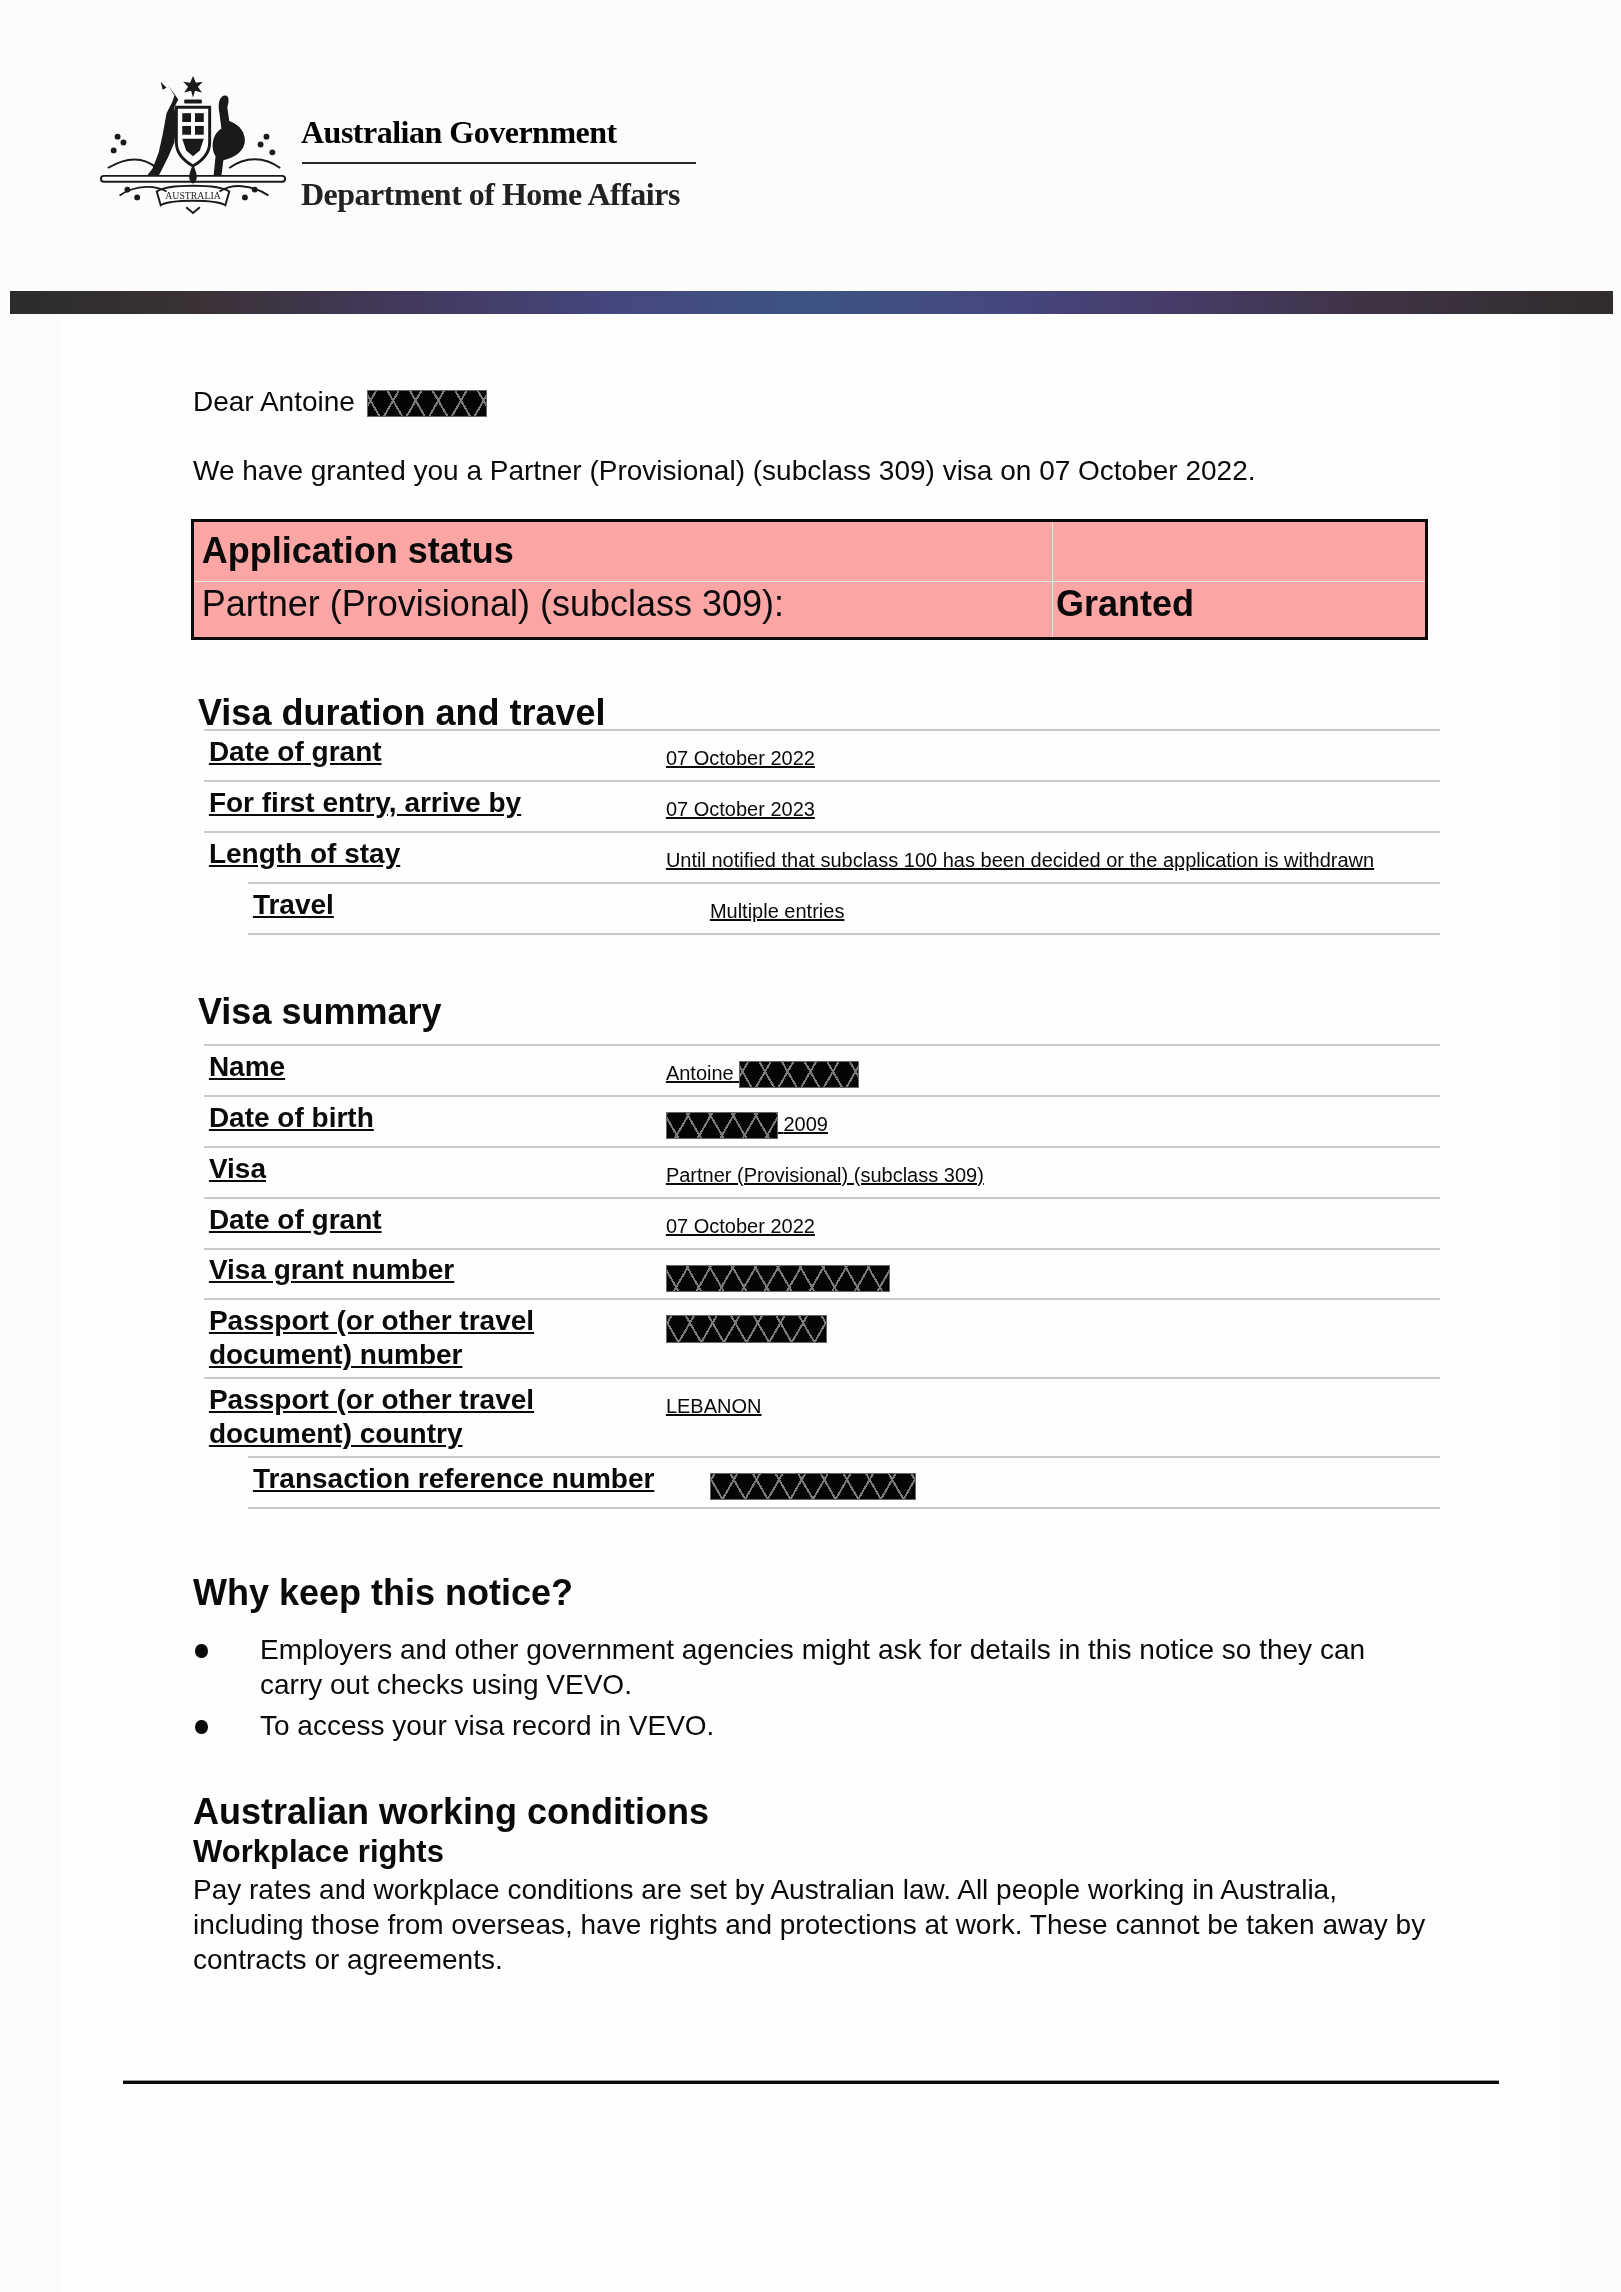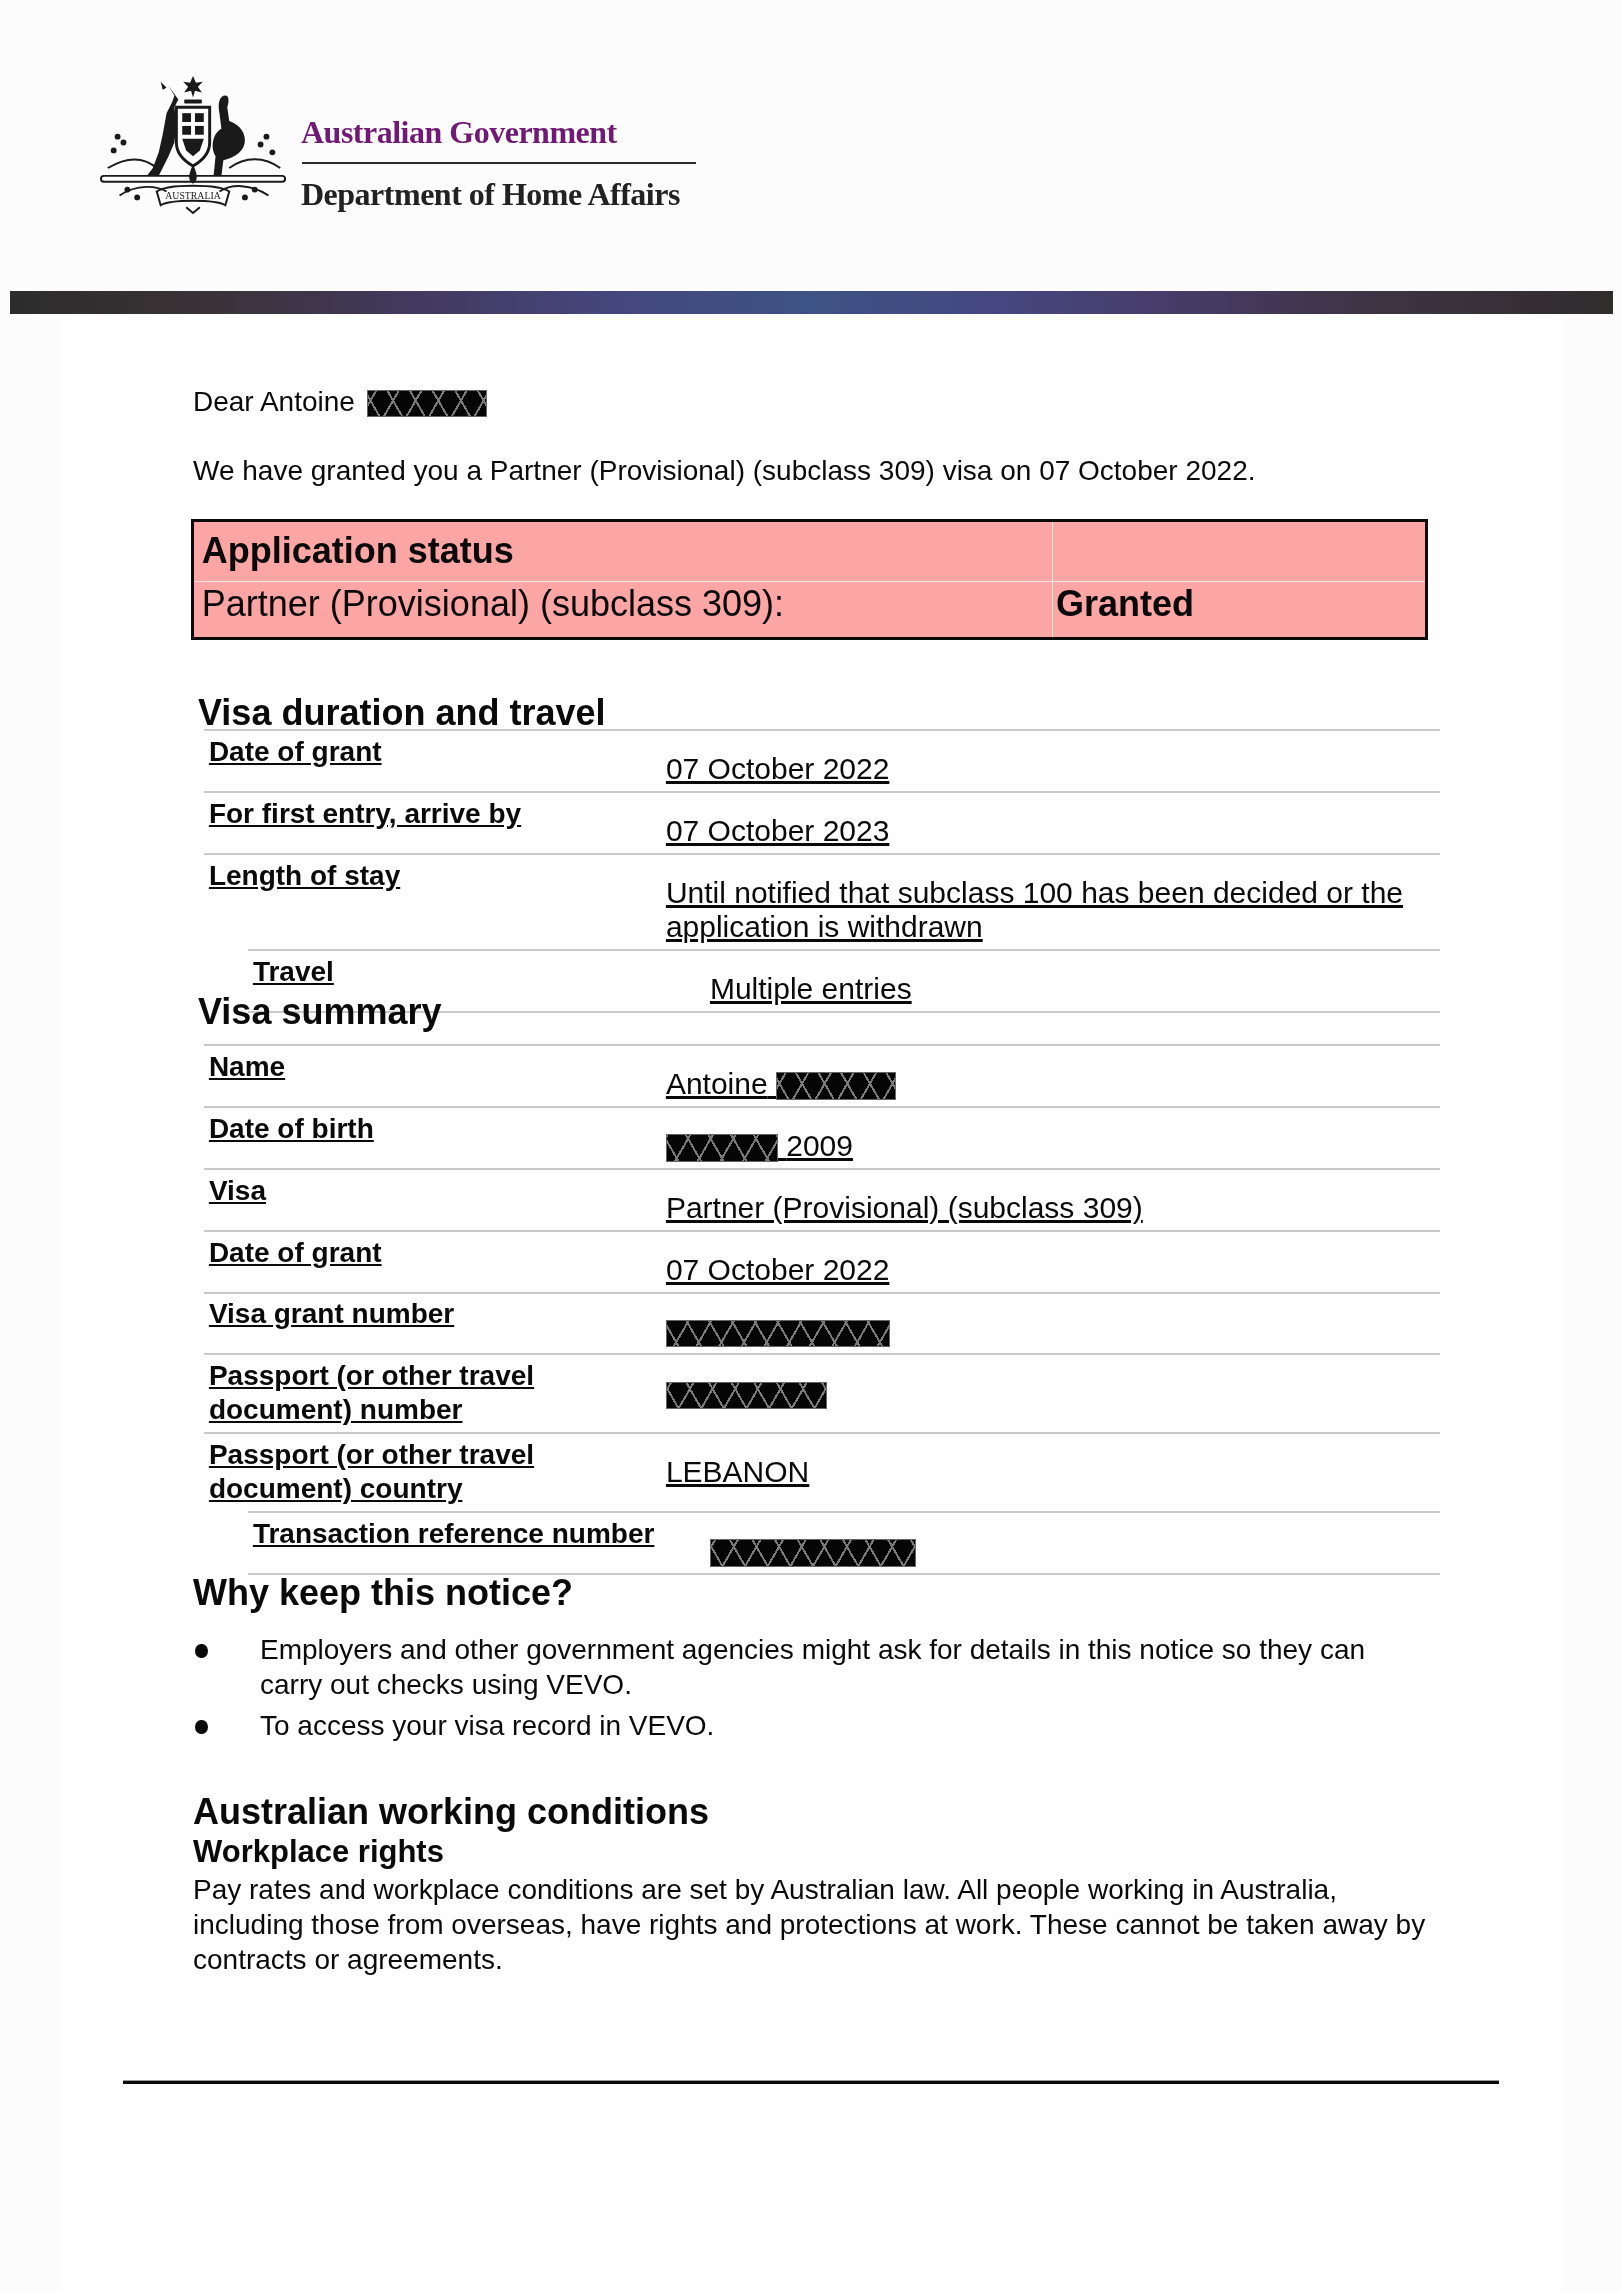--- a/index.html
+++ b/index.html
@@ -4,21 +4,21 @@
 <style>
   html, body { margin:0; padding:0; }
   body {
     width:1621px; height:2293px; position:relative; overflow:hidden;
     background:#fdfcfc;
     font-family:"Liberation Sans", sans-serif; color:#0a0a0a;
   }
   .band { position:absolute; left:61px; top:314px; width:1500px; bottom:0; background:#fefefe; }
   
   .crest { position:absolute; left:98px; top:74px; width:191px; height:143px; }
-  .org1 { position:absolute; left:301px; top:114px; font-family:"Liberation Serif", serif; font-weight:bold; font-size:32px; letter-spacing:-0.5px; color:#701a75; }
+  .org1 { position:absolute; left:301px; top:114px; font-family:"Liberation Serif", serif; font-weight:bold; font-size:32px; letter-spacing:-0.5px; color:#000000; }
   .org-rule { position:absolute; left:302px; top:162px; width:394px; height:2px; background:#2a2a2a; }
   .org2 { position:absolute; left:301px; top:176px; font-family:"Liberation Serif", serif; font-weight:bold; font-size:32px; letter-spacing:-0.5px; color:#222; }
   .hbar { position:absolute; left:9.8px; top:291px; width:1603px; height:22.5px;
     background:linear-gradient(90deg,#2c2c2c 0%,#3a3236 12%,#43395e 25%,#44477e 38%,#3d5384 50%,#45477f 62%,#473c6a 72%,#3f3446 84%,#302c2c 100%); }
   .p { position:absolute; left:193px; font-size:28px; line-height:35px; color:#0a0a0a; white-space:nowrap; }
   .redact { display:inline-block; vertical-align:middle; background-color:#050505;
     background-image:
       repeating-linear-gradient(60deg, transparent 0 8.8px, #7a7a7a 8.8px 10.8px, transparent 10.8px 19.6px),
       repeating-linear-gradient(-60deg, transparent 0 8.8px, #7a7a7a 8.8px 10.8px, transparent 10.8px 19.6px);
     border:1px solid #666; }
@@ -28,21 +28,21 @@
   .status .hdiv { position:absolute; left:0; right:0; top:59px; height:1px; background:#e6e6e6; }
   .status .t { position:absolute; left:7.8px; top:7.8px; font-weight:bold; font-size:36px; }
   .status .l { position:absolute; left:7.8px; top:61px; font-size:36px; }
   .status .v { position:absolute; left:862px; top:61px; font-size:36px; font-weight:bold; }
   
   .sec-title { position:absolute; left:198px; font-weight:bold; font-size:36px; line-height:43px; }
   .tbl { position:absolute; left:204px; width:1236px;text-decoration:underline; }
   .row { position:relative; border-top:2.9px solid #c9c9c9; display:flex; }
   .row.last { border-bottom:2.9px solid #c9c9c9;margin-left:44px; }
   .row .k { width:457px; padding-left:4.9px; font-weight:bold; font-size:28px; line-height:34px; padding-top:3.9px; padding-bottom:4.9px; }
-  .row .val { flex:1; font-size:30px; line-height:34px; padding-top:21px; padding-bottom:4.9px; }
+  .row .val { flex:1; font-size:20px; line-height:34px; padding-top:10px; padding-bottom:4.9px; }
   .h2 { position:absolute; left:193px; font-weight:bold; font-size:36px; line-height:43px; }
   .bullets { position:absolute; left:193px; width:1235px; }
   .bullet { position:relative; padding-left:67px; font-size:28px; line-height:35px; margin-bottom:5.9px; }
   .bullet .dot { position:absolute; left:2px; top:11.8px; width:12.7px; height:14.7px; border-radius:50%; background:#0a0a0a; }
   .h3 { position:absolute; left:193px; font-weight:bold; font-size:31px; line-height:37px; }
   .body { position:absolute; left:193px; width:1255px; font-size:28px; line-height:35px; }
   .frule { position:absolute; left:123px; top:2080px; width:1376px; height:2.9px; background:#0a0a0a; border-top:1px solid #9a9a9a; }
 </style>
 </head>
 <body>

